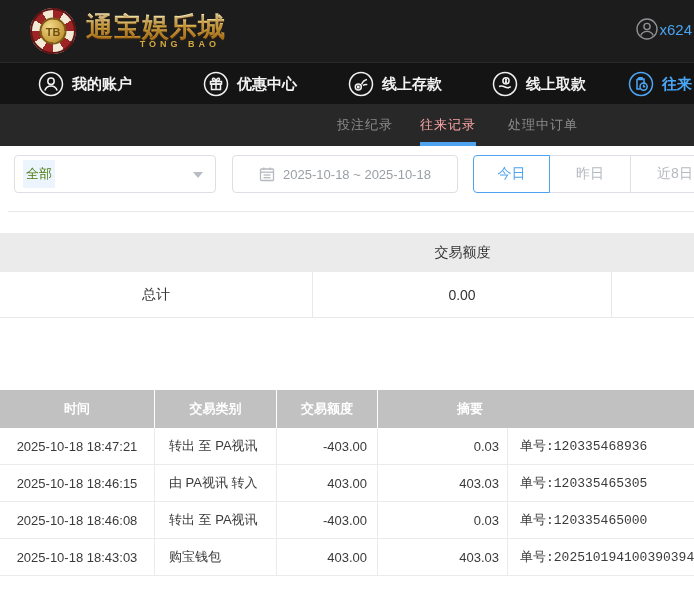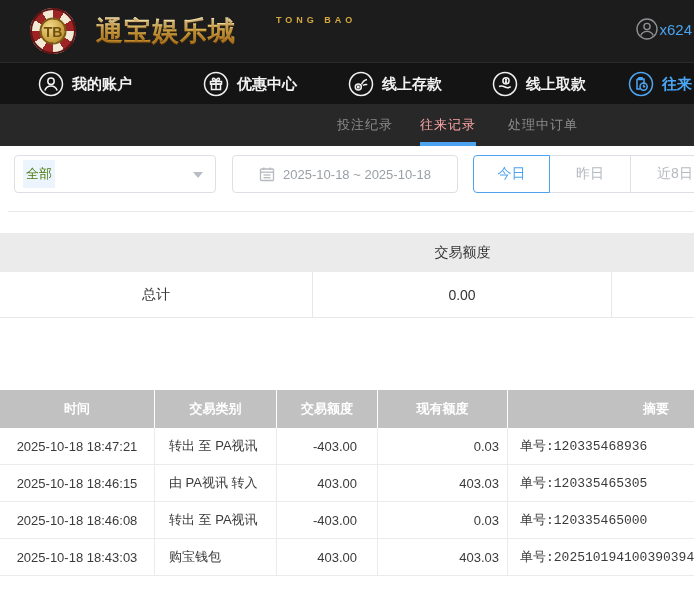--- a/index.html
+++ b/index.html
@@ -10,22 +10,22 @@
   
   .top-header { position:relative; width:100%; height:62px; background:#1c1c1c; }
   .logo { position:absolute; left:30px; top:8px; display:flex; align-items:center; }
   .chip { position:relative; width:46px; height:46px; border-radius:50%;
           background:conic-gradient(#9c2424 0 30deg,#f3ead6 30deg 60deg,#9c2424 60deg 90deg,#f3ead6 90deg 120deg,#9c2424 120deg 150deg,#f3ead6 150deg 180deg,#9c2424 180deg 210deg,#f3ead6 210deg 240deg,#9c2424 240deg 270deg,#f3ead6 270deg 300deg,#9c2424 300deg 330deg,#f3ead6 330deg 360deg);
           box-shadow:0 0 0 2px #5c1414 inset; }
   .chip-center { position:absolute; left:50%; top:50%; transform:translate(-50%,-50%);
           width:27px; height:27px; border-radius:50%;
           background:radial-gradient(circle at 35% 30%, #f2d98a, #c59a3a 70%, #a87e28);
           border:2px solid #7a5a14; display:flex; align-items:center; justify-content:center;
-          font-size:14px; font-weight:bold; color:#6e4f10; }
-  .logo-text { margin-left:20px; display:flex; flex-direction:row;gap:40px; }
+          font-size:11px; font-weight:bold; color:#6e4f10; }
+  .logo-text { margin-left:10px; display:flex; flex-direction:column; }
   .logo-title { font-size:27px; font-weight:bold; line-height:28px; letter-spacing:1px;
           background:linear-gradient(#fbf0b8 10%, #e8c25a 45%, #c08a28 90%);
           -webkit-background-clip:text; background-clip:text; -webkit-text-fill-color:transparent;
           color:#e0b54f; text-shadow:0 1px 1px rgba(120,60,0,.35); }
   .logo-sub { font-size:9px; font-weight:bold; letter-spacing:4px; color:#d4a83f;
           text-align:right; padding-right:6px; margin-top:-2px; }
   .user-box { position:absolute; right:2px; top:17px; display:flex; align-items:center; }
   .user-box .uicon { color:#8f9094; display:flex; }
   .user-name { color:#4aa3f0; font-size:15px; }
 
@@ -84,21 +84,21 @@
   .tx-head .hcell { display:flex; align-items:center; justify-content:center;
           font-size:13px; font-weight:bold; color:#fff; border-right:1px solid #fff; }
   .tx-head .hcell:last-child { justify-content:flex-end; padding-right:25px; border-right:none; }
   .tx-row { display:grid; grid-template-columns:155px 122px 101px 130px 1fr; height:37px; background:#fff;
           border-bottom:1px solid #ebebeb; }
   .tx-row .cell { display:flex; align-items:center; font-size:13px; color:#3a3a3a;
           border-right:1px solid #ebebeb; white-space:nowrap; overflow:hidden; }
   .tx-row .cell:last-child { border-right:none;font-family:Liberation Mono, monospace; }
   .c-center { justify-content:center; }
   .c-left14 { justify-content:flex-start; padding-left:14px; }
-  .c-right10 { justify-content:flex-end; padding-right:20px; }
+  .c-right10 { justify-content:flex-end; padding-right:10px; }
   .c-right8 { justify-content:flex-end; padding-right:8px; }
   .c-left12 { justify-content:flex-start; padding-left:12px; }
 </style>
 </head>
 <body>
 
 <div class="page">
 
   <div class="top-header">
     <div class="logo">
@@ -228,21 +228,20 @@
         <div class="bR">0.00</div>
         <div></div>
       </div>
     </div>
 
     <div class="tx-table">
       <div class="tx-head">
         <div class="hcell">时间</div>
         <div class="hcell">交易类别</div>
         <div class="hcell">交易额度</div>
-        <div class="hcell">现有额度</div>
         <div class="hcell">摘要</div>
       </div>
 
       <div class="tx-row">
         <div class="cell c-center">2025-10-18 18:47:21</div>
         <div class="cell c-left14">转出 至 PA视讯</div>
         <div class="cell c-right10">-403.00</div>
         <div class="cell c-right8">0.03</div>
         <div class="cell c-left12">单号:120335468936</div>
       </div>

